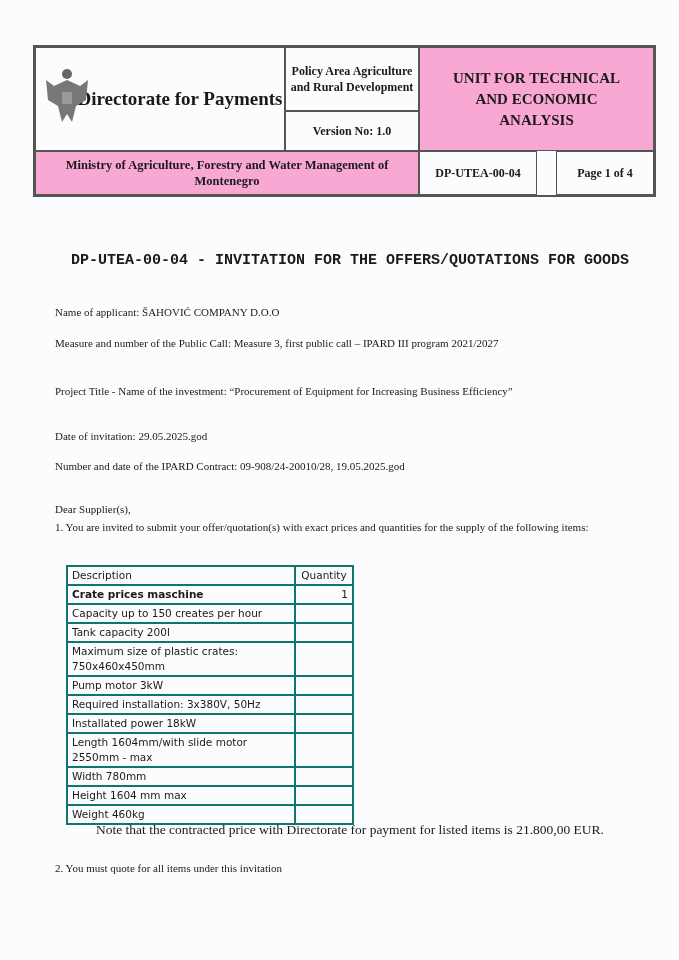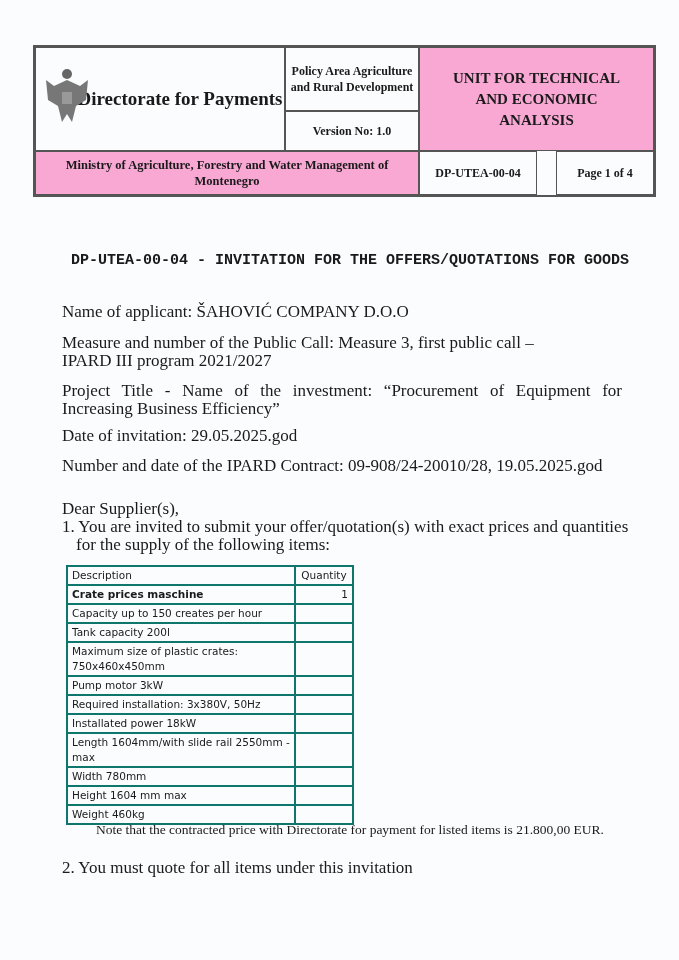--- a/index.html
+++ b/index.html
@@ -6,21 +6,21 @@
   body { width:679px; height:960px; background:#fbfcfd; position:relative; overflow:hidden;
          font-family:"Liberation Serif", serif; color:#1a1a1a; }
   .hdr { position:absolute; left:33px; top:45px; width:623px; height:152px; border:2px solid #555; box-sizing:border-box; }
   .cell { position:absolute; box-sizing:border-box; border:1px solid #555; display:flex; align-items:center; justify-content:center; text-align:center; font-weight:bold; }
   .grey { background:#f9a8d4; }
   .logo { position:absolute; left:6px; top:18px; width:50px; height:60px; }
   .dir { font-size:19px; line-height:24px; }
   .small { font-size:12px; line-height:16px; }
   .unit { font-size:15px; line-height:21px; }
   .title { position:absolute; left:70px; top:250px; width:560px; text-align:center; font-weight:bold; font-size:15px; line-height:21px;font-family:Liberation Mono, monospace; }
-  .p { position:absolute; left:62px; font-size:17px; line-height:18px; width:560px; }
+  .p { position:absolute; left:55px; font-size:11px; line-height:18px; width:560px; }
   table.items { position:absolute; left:66px; top:565px; width:288px; border-collapse:collapse; font-family:"DejaVu Sans", sans-serif; font-size:10.5px; }
   table.items td { border:2px solid #0f766e; padding:1px 4px; line-height:15px; vertical-align:top; }
   table.items td.q { width:48px; text-align:right; }
   .note { position:absolute; left:96px; top:822px; font-size:13.5px; }
 </style>
 </head>
 <body>
 
 <div class="hdr">
   <div class="cell" style="left:0;top:0;width:250px;height:104px;">
@@ -77,21 +77,21 @@
       </tr>
   <tr>
         <td>Required installation: 3x380V, 50Hz</td>
         <td class="q"></td>
       </tr>
   <tr>
         <td>Installated power 18kW</td>
         <td class="q"></td>
       </tr>
   <tr>
-        <td>Length 1604mm/with slide rail 2550mm - max</td>
+        <td>Length 1604mm/with slide motor 2550mm - max</td>
         <td class="q"></td>
       </tr>
   <tr>
         <td>Width 780mm</td>
         <td class="q"></td>
       </tr>
   <tr>
         <td>Height 1604 mm max</td>
         <td class="q"></td>
       </tr>

